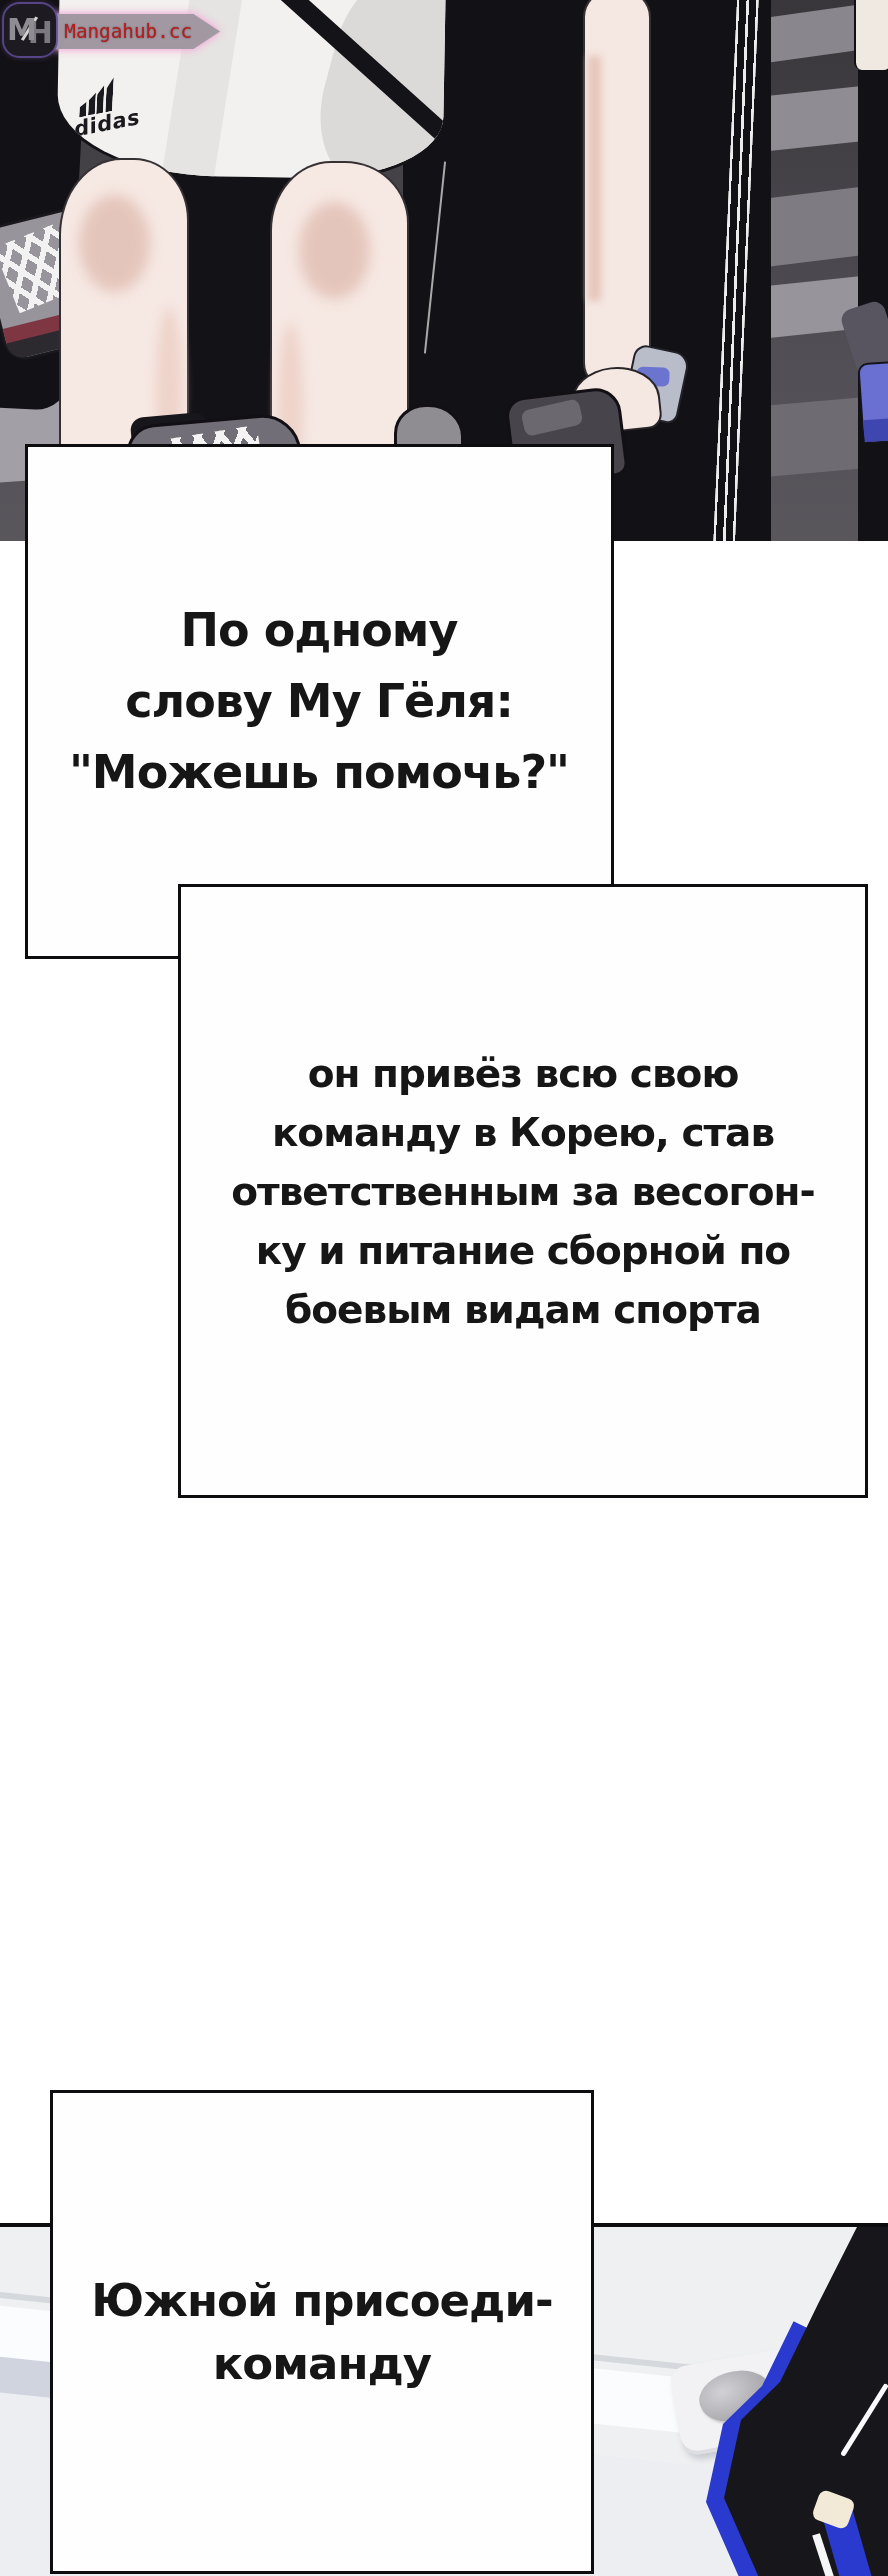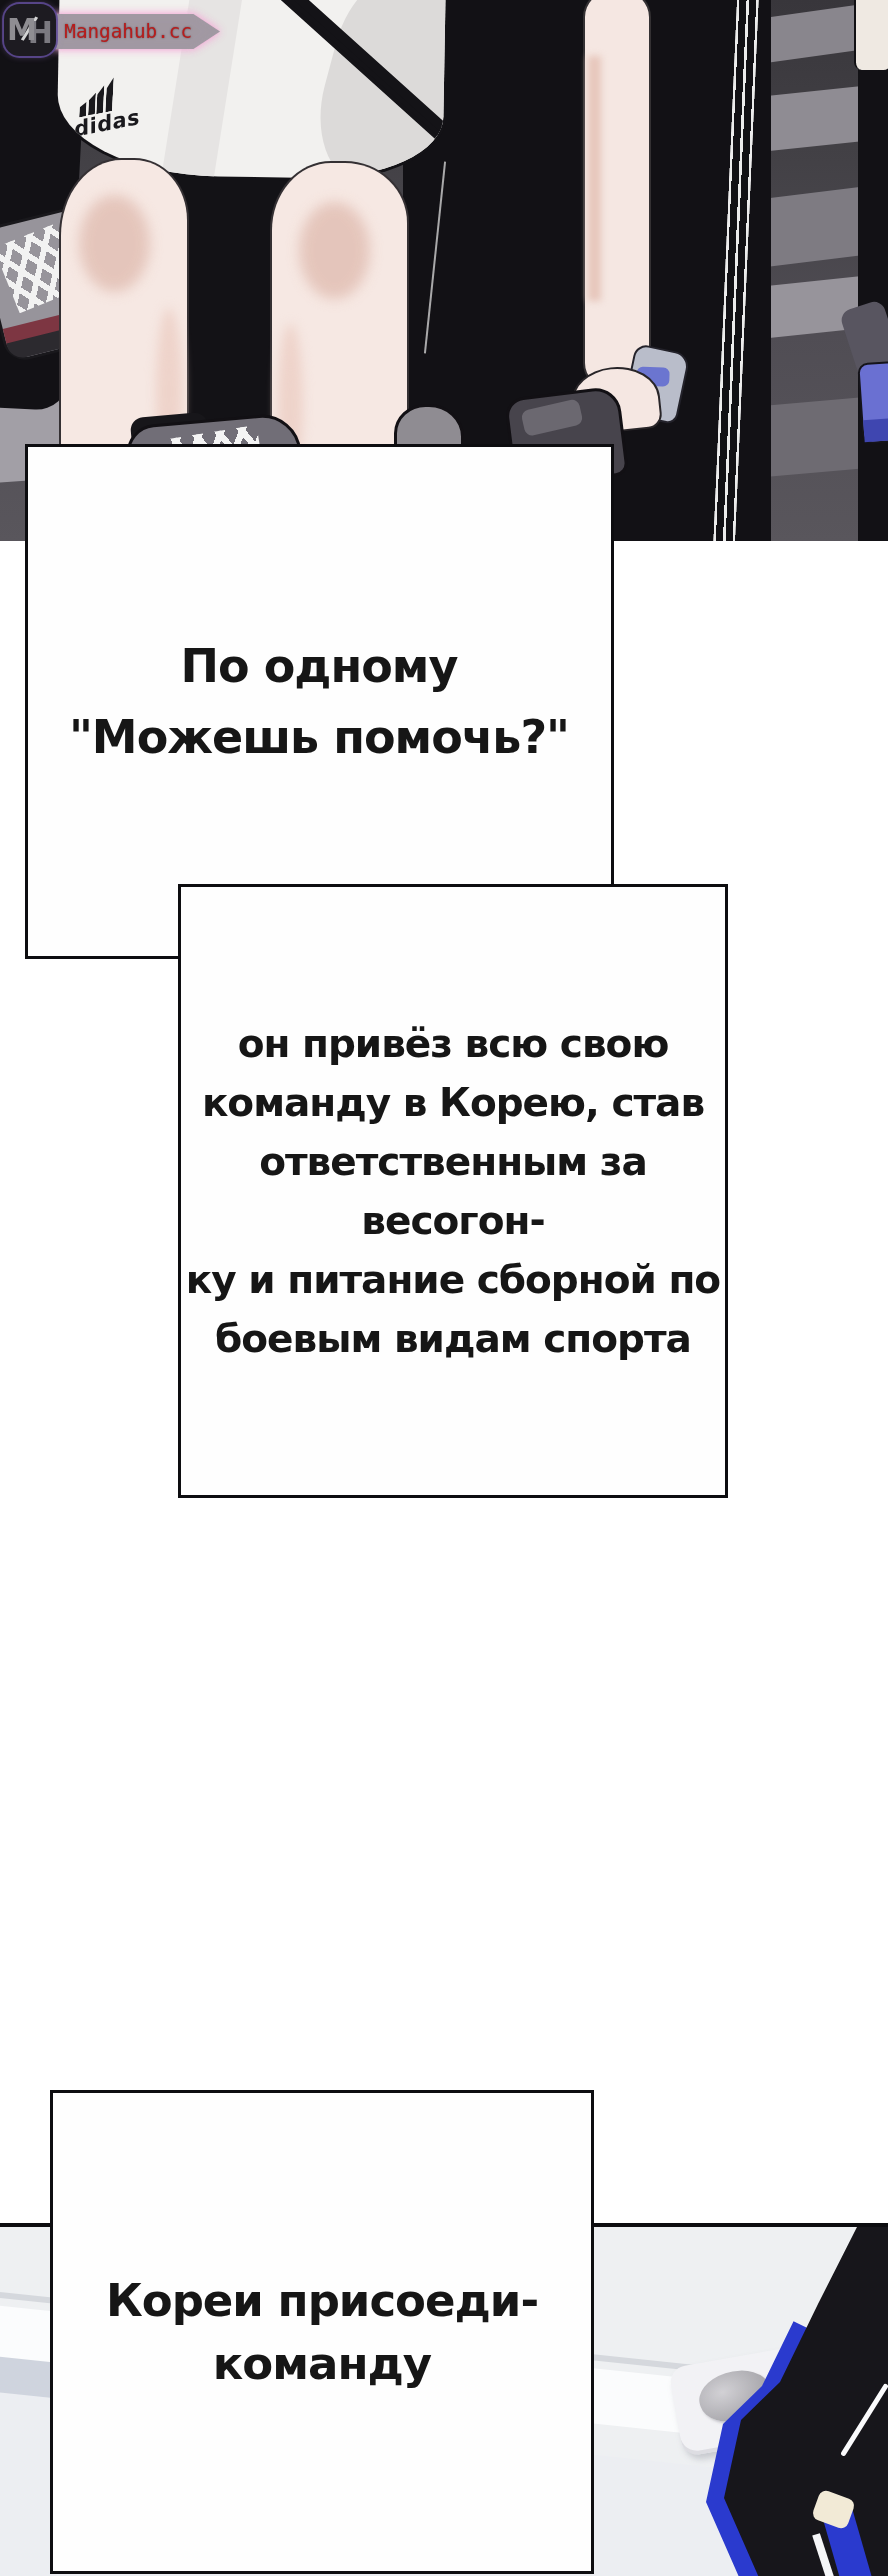--- a/index.html
+++ b/index.html
@@ -117,21 +117,21 @@
   .wm-badge .m{font-weight:bold;font-size:30px;color:#8f8d92;margin-right:-9px;position:relative;z-index:1;}
   .wm-badge .h{font-weight:bold;font-size:30px;color:#7b7980;transform:translateY(2.6px);}
   .wm-badge .bolt{position:absolute;left:24.5px;top:11.6px;width:2.6px;height:27px;background:#e8e8e8;
     transform:rotate(24deg) skewX(-8deg);opacity:.9;}
 
   
   .speech{position:absolute;background:#fefefe;border:3.2px solid #0d0d10;box-sizing:border-box;
     display:flex;flex-direction:column;align-items:center;justify-content:center;
     text-align:center;color:#161616;font-weight:bold;letter-spacing:-1px;}
   .box1{left:24.5px;top:444px;width:589px;height:515px;z-index:3;font-size:46px;line-height:71px;text-align:right;}
-  .box2{left:178px;top:884px;width:550px;height:614px;z-index:4;font-size:39px;line-height:59px;}
+  .box2{left:178px;top:884px;width:690px;height:614px;z-index:4;font-size:39px;line-height:59px;}
   .box3{left:50px;top:2090px;width:544px;height:484px;z-index:5;font-size:45px;line-height:63px;}
 
   
   .bottom-panel{left:0;top:2223px;width:889px;height:353px;background:#eef0f2;
     border-top:4.5px solid #0c0c0f;box-sizing:border-box;overflow:hidden;z-index:2;}
   .faint-line{left:-19.3px;top:63px;width:940px;height:5.8px;background:#d5d8dd;transform:rotate(6deg);
     transform-origin:left center;}
   .white-band{left:-19.3px;top:77px;width:940px;height:55px;background:#fbfcfd;transform:rotate(6deg);
     transform-origin:left center;}
   .blue-band{left:-19.3px;top:128px;width:296px;height:48px;background:#cfd4de;transform:rotate(6deg);
@@ -252,20 +252,21 @@
     </div>
     <div class="wm-badge">
       <span class="m">M</span>
       <span class="bolt"></span>
       <span class="h">H</span>
     </div>
   </div>
 
   <div class="speech box1">
     <div>По одному</div>
+    <div>слову Му Гёля:</div>
     <div>"Можешь помочь?"</div>
   </div>
 
   <div class="speech box2">
     <div>он привёз всю свою</div>
     <div>команду в Корею, став</div>
     <div>ответственным за весогон-</div>
     <div>ку и питание сборной по</div>
     <div>боевым видам спорта</div>
   </div>
@@ -283,18 +284,18 @@
       <div class="ath-wallpatch"></div>
       <div class="ath-black"></div>
       <div class="ath-piping"></div>
       <div class="ath-sliver"></div>
       <div class="ath-blue2"></div>
       <div class="ath-cream"></div>
     </div>
   </div>
 
   <div class="speech box3">
-    <div>Кореи присоеди-</div>
+    <div>Южной присоеди-</div>
     <div>команду</div>
   </div>
 
 </div>
 
 
 </body></html>

